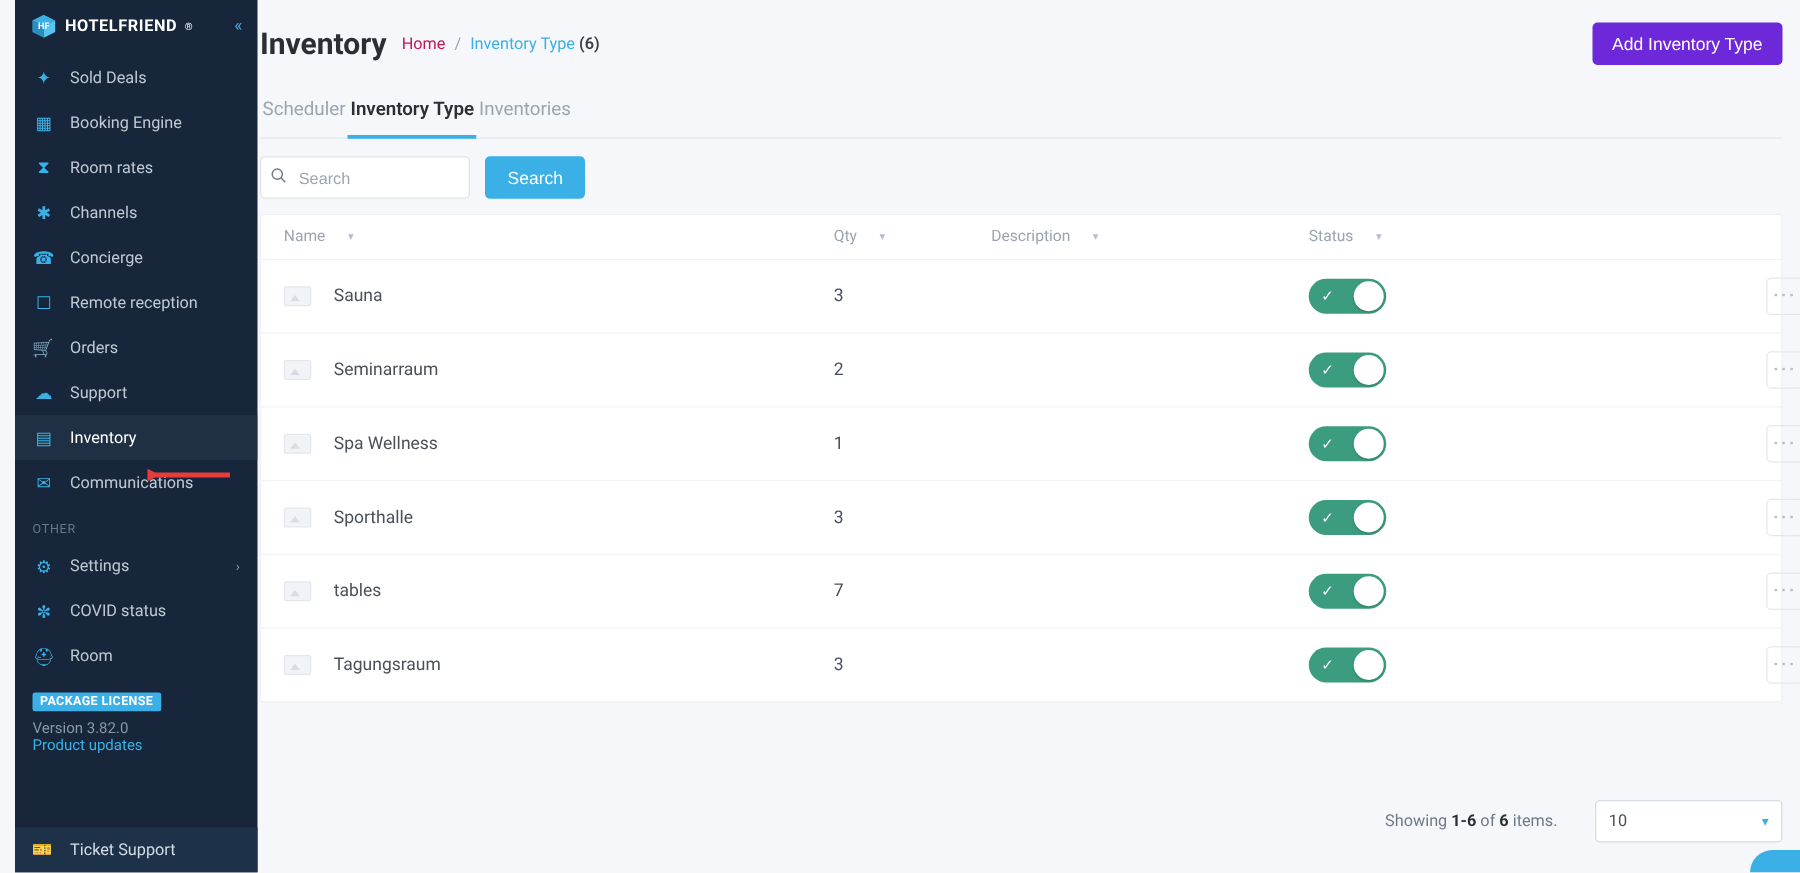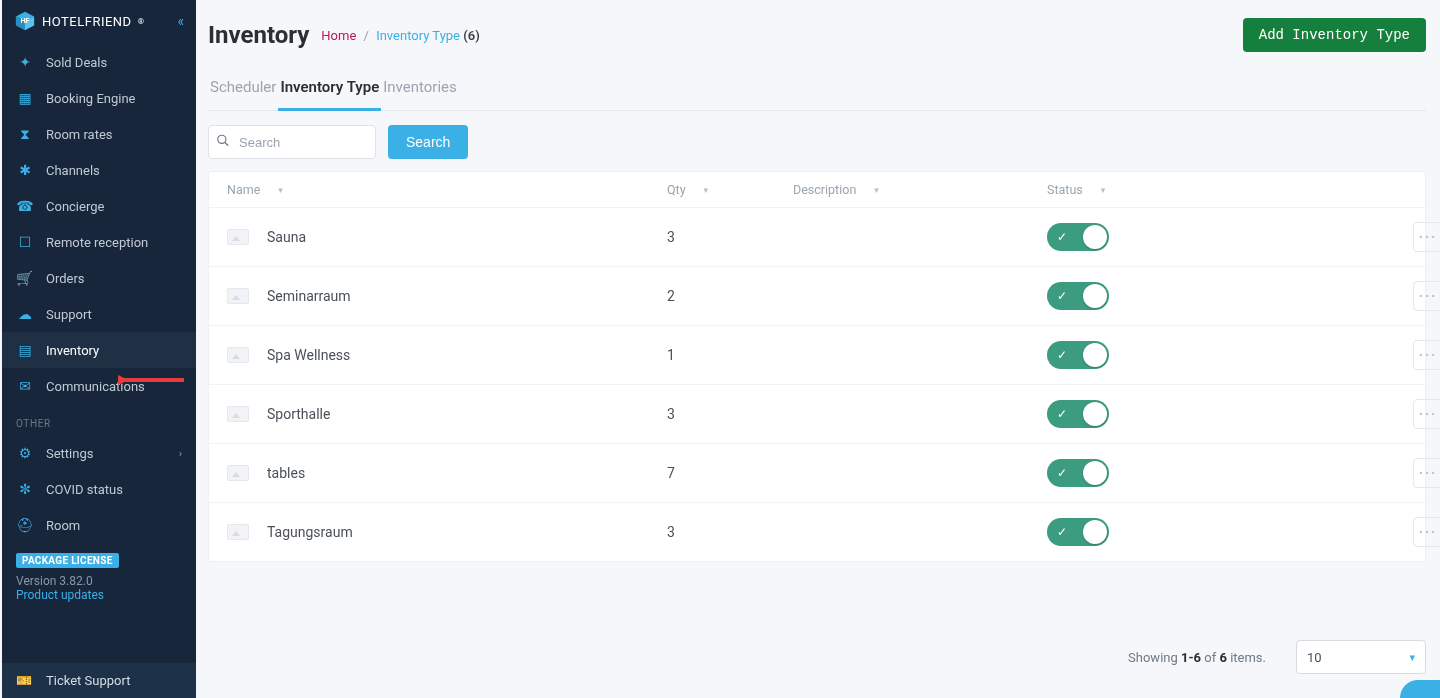--- a/index.html
+++ b/index.html
@@ -8,42 +8,42 @@
     background: #f5f7fa;
     color: #3a3f44;
     width: 1440px;
     height: 698px;
     overflow: hidden;
     position: relative;
   }
   
   .sidebar {
     position: absolute;
-    left: 2px; top: 0;
+    left: 12px; top: 0;
     width: 194px;
     height: 698px;
     background: #17263a;
     color: #a9b4c2;
     font-size: 13px;
     display: flex;
     flex-direction: column;
   }
   .logo-row {
     display: flex;
     align-items: center;
     padding: 10px 12px 12px 12px;
     gap: 6px;
   }
   .logo-cube {
     width: 22px; height: 22px;
     display: inline-block;
   }
   .logo-text {
     color: #fff;
-    font-weight: 400;
+    font-weight: 700;
     letter-spacing: 0.5px;
     font-size: 13px;
   }
   .logo-reg { font-size: 8px; vertical-align: super; color:#fff; }
   .collapse-btn {
     margin-left: auto;
     color: #3ab0e6;
     font-size: 14px;
   }
   .side-scroll {
@@ -139,28 +139,27 @@
   .breadcrumb {
     font-size: 13px;
     color: #6f7a86;
   }
   .breadcrumb .home { color: #be185d; }
   .breadcrumb .sep { color: #9aa3ad; padding: 0 4px; }
   .breadcrumb .cur { color: #3ab0e6; }
   .breadcrumb .cnt { color: #3a3f44; font-weight: 600; }
   .add-btn {
     margin-left: auto;
-    background: #15803d;
+    background: #6d28d9;
     color: #fff;
     border: none;
     padding: 9px 16px;
     border-radius: 4px;
     font-size: 14px;
     cursor: pointer;
-    font-family: Liberation Mono, monospace;
   }
   .tabs {
     margin-top: 26px;
     border-bottom: 1px solid #e4e8ed;
     display: flex;
   }
   .tab {
     padding: 0 2px 12px 2px;
     font-size: 15px;
     color: #9aa5b1;
@@ -291,21 +290,21 @@
     right: 14px;
     bottom: 24px;
     display: flex;
     align-items: center;
     gap: 30px;
     font-size: 13px;
     color: #6f7a86;
   }
   .footer-row b { color:#2b2f33; font-weight:700; }
   .pager-select {
-    width: 130px; height: 34px;
+    width: 150px; height: 34px;
     border: 1px solid #d6dbe1;
     border-radius: 4px;
     background:#fff;
     display:flex; align-items:center;
     padding: 0 10px;
     justify-content: space-between;
     color:#4a5059;
     cursor:pointer;
   }
   .pager-select .chev-dn { color:#3ab0e6; font-size:11px; }

